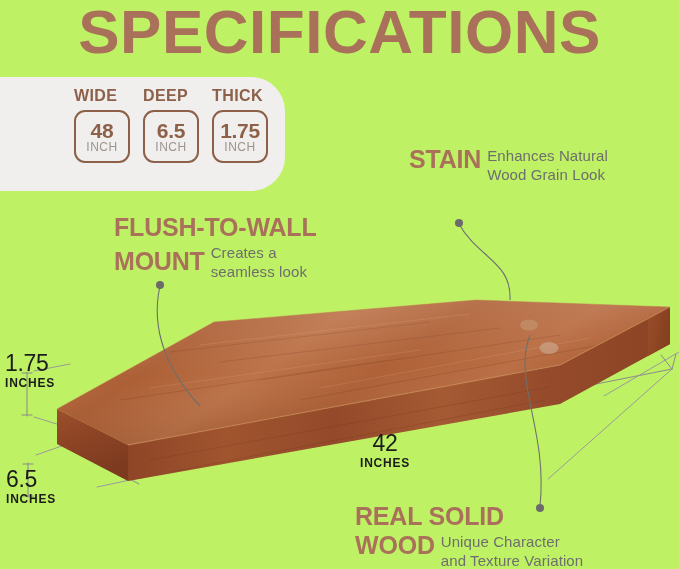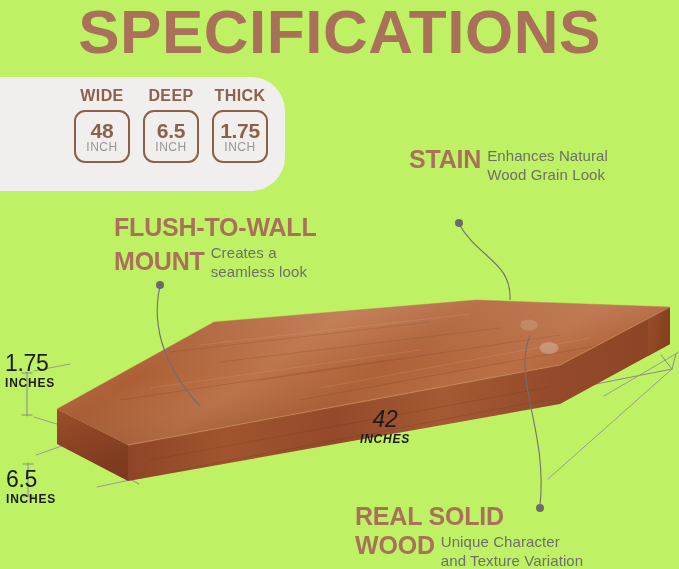--- a/index.html
+++ b/index.html
@@ -49,21 +49,21 @@
     position: absolute;
     left: 74px;
     top: 86px;
     display: flex;
     gap: 13px;
     align-items: flex-start;
   }
   .spec-badge {
     display: flex;
     flex-direction: column;
-    align-items: center;
+    align-items: flex-start;
   }
   .badge-caption {
     font-size: 16px;
     line-height: 19px;
     font-weight: bold;
     color: #8d6049;
     letter-spacing: 0.4px;
     margin-bottom: 5px;
   }
   .badge-box {
@@ -141,21 +141,21 @@
   }
   .dim-label .unit {
     font-size: 12px;
     line-height: 14px;
     font-weight: bold;
     letter-spacing: 0.8px;
     display: block;
   }
   #dim-thick { left: 5px; top: 350px; }
   #dim-deep  { left: 6px;  top: 466px; }
-  #dim-width { left: 360px; top: 406px; text-align: center; font-style: italic; }
+  #dim-width { left: 360px; top: 430px; text-align: center; }
 
   
   #art {
     position: absolute;
     left: 0;
     top: 0;
     width: 679px;
     height: 569px;
   }
 </style>

